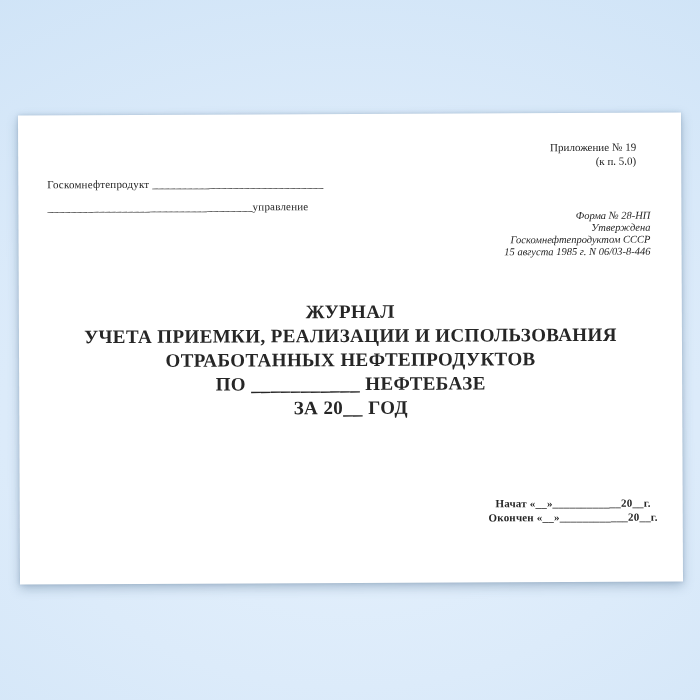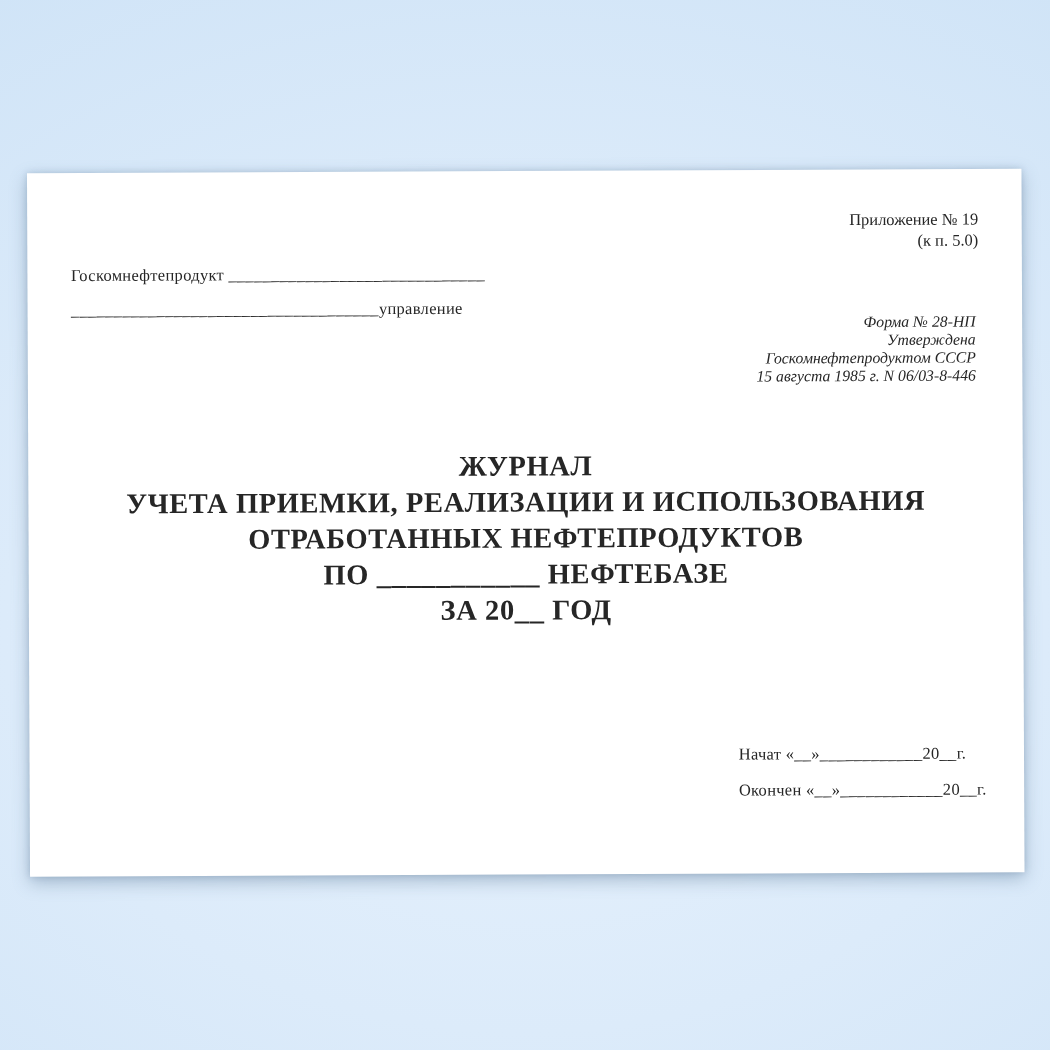--- a/index.html
+++ b/index.html
@@ -24,21 +24,21 @@
     height: 469px;
     background: #ffffff;
     transform: rotate(-0.25deg);
     box-shadow:
       0 4px 11px rgba(97, 126, 156, 0.45),
       0 0 4px  rgba(97, 126, 156, 0.30);
   }
   .appendix-block {
     position: absolute;
     top: 27px;
-    right: 29px;
+    right: 45px;
     text-align: right;
     font-size: 11px;
     line-height: 14px;
   }
   .org-block {
     position: absolute;
     left: 29px;
     top: 62px;
     font-size: 11px;
     line-height: 14px;
@@ -62,27 +62,27 @@
     text-align: center;
     font-weight: bold;
     font-size: 19px;
     line-height: 24px;
     letter-spacing: 0.4px;
   }
   .dates-block {
     position: absolute;
     top: 383px;
     right: 25px;
-    text-align: left;
-    font-weight: normal;
+    text-align: center;
+    font-weight: bold;
     font-size: 11px;
     line-height: 14px;
     letter-spacing: 0.2px;
   }
-  .dates-line2 { margin-top: 10px; }
+  .dates-line2 { }
   .blank { white-space: nowrap; }
 </style>
 </head>
 <body>
 
 <div class="paper">
 
   <div class="appendix-block">
     <div>Приложение № 19</div>
     <div>(к п. 5.0)</div>

